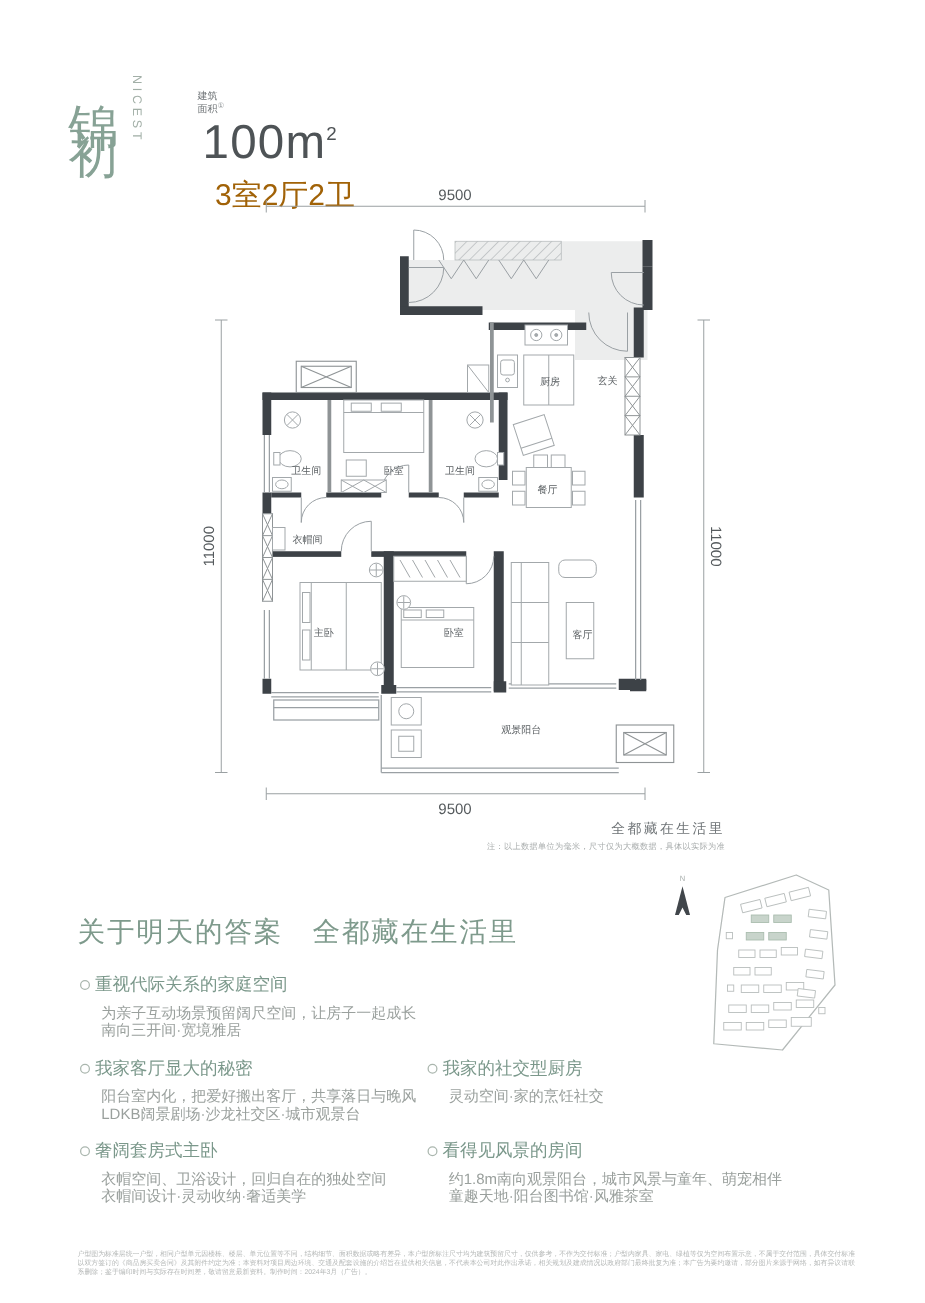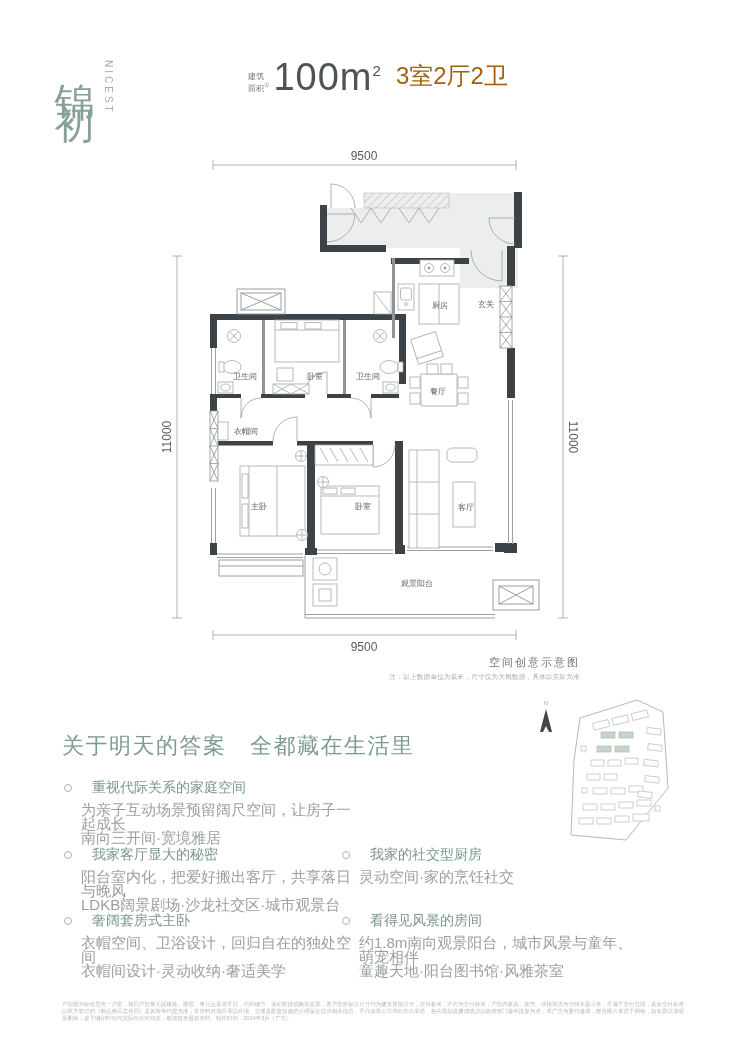--- a/index.html
+++ b/index.html
@@ -7,21 +7,21 @@
         font-family:"Liberation Sans","DejaVu Sans",sans-serif;color:#55595c;}
 
   
   .logo{position:absolute;left:52px;top:52px;display:flex;}
   .logo-cn{writing-mode:vertical-rl;font-family:"Liberation Serif","DejaVu Serif",serif;
            font-size:40px;letter-spacing:18px;color:#87a295;font-weight:400;line-height:1.1;}
   .logo-en{writing-mode:vertical-rl;font-size:10px;letter-spacing:3px;color:#a2afa7;margin-left:7px;padding-top:8px;}
 
   
   .header{position:absolute;left:158px;top:56px;width:440px;text-align:center;}
-  .header-main{display:flex;justify-content:center;align-items:flex-start;}
+  .header-main{display:flex;justify-content:center;align-items:flex-start;flex-direction:column;}
   .area-label{font-size:8px;line-height:1.3;color:#6d7275;text-align:left;padding-top:16px;}
   .area-mark{font-size:6px;vertical-align:super;color:#8b9093;}
   .area-value{font-size:38px;color:#4e5356;letter-spacing:1px;margin-left:4px;}
   .area-sup{font-size:15px;vertical-align:14px;}
   .layout-value{font-size:24px;color:#a16207;margin-left:14px;padding-top:4px;}
   .slogan{font-size:16px;letter-spacing:12px;color:#4e5356;margin-top:6px;padding-left:12px;}
 
   
   .plan{position:absolute;left:155px;top:148px;width:432px;height:512px;}
 
@@ -32,23 +32,23 @@
 
   
   .sitemap{position:absolute;left:535px;top:688px;width:155px;height:165px;}
 
   
   .section-heading{position:absolute;left:62px;top:731px;font-size:22px;letter-spacing:1.5px;
                    color:#7e9a8c;font-weight:400;}
   .feature{position:absolute;width:292px;}
   .f1{left:64px;top:779px;} .f2{left:64px;top:846px;} .f3{left:64px;top:912px;}
   .f4{left:342px;top:846px;} .f5{left:342px;top:912px;}
-  .feature-title{font-size:14px;color:#7b988b;display:flex;align-items:center;gap:20px;}
+  .feature-title{font-size:14px;color:#7b988b;display:flex;align-items:center;gap:4px;}
   .bullet{width:6px;height:6px;border:1.5px solid #aab6ae;border-radius:50%;display:inline-block;flex:0 0 auto;}
-  .feature-body{margin:6px 0 0 17px;font-size:15px;color:#9aa09d;line-height:14px;}
+  .feature-body{margin:6px 0 0 17px;font-size:12px;color:#9aa09d;line-height:14px;}
 
   
   .disclaimer{position:absolute;left:62px;top:1001px;width:622px;font-size:5.5px;line-height:6.8px;
               color:#b5b8b7;text-align:justify;}
 
   svg text{font-family:"Liberation Sans","DejaVu Sans",sans-serif;}
 </style>
 </head>
 <body>
 
@@ -282,21 +282,21 @@
       <text x="283" y="246">餐厅</text>
       <text x="91" y="286">衣帽间</text>
       <text x="104" y="361">主卧</text>
       <text x="208" y="361">卧室</text>
       <text x="311" y="362">客厅</text>
       <text x="262" y="438">观景阳台</text>
     </g>
   </svg>
 
   <div class="plan-caption">
-    <div class="caption-title">空间创意示意图</div>
+    <div class="caption-title">全都藏在生活里</div>
     <div class="caption-note">注：以上数据单位为毫米，尺寸仅为大概数据，具体以实际为准</div>
   </div>
 
   <svg class="sitemap" viewBox="0 0 155 165">
     <g>
       <text x="11" y="17" font-size="6" fill="#a8aeac" text-anchor="middle">N</text>
       <path d="M11,21 L5,44 L17,44 Z" fill="#41464b"></path>
       <path d="M11,38 L8,44 L14,44 Z" fill="#ffffff"></path>
     </g>
     <g fill="none" stroke="#b4bab8" stroke-width="1" stroke-linejoin="round">

